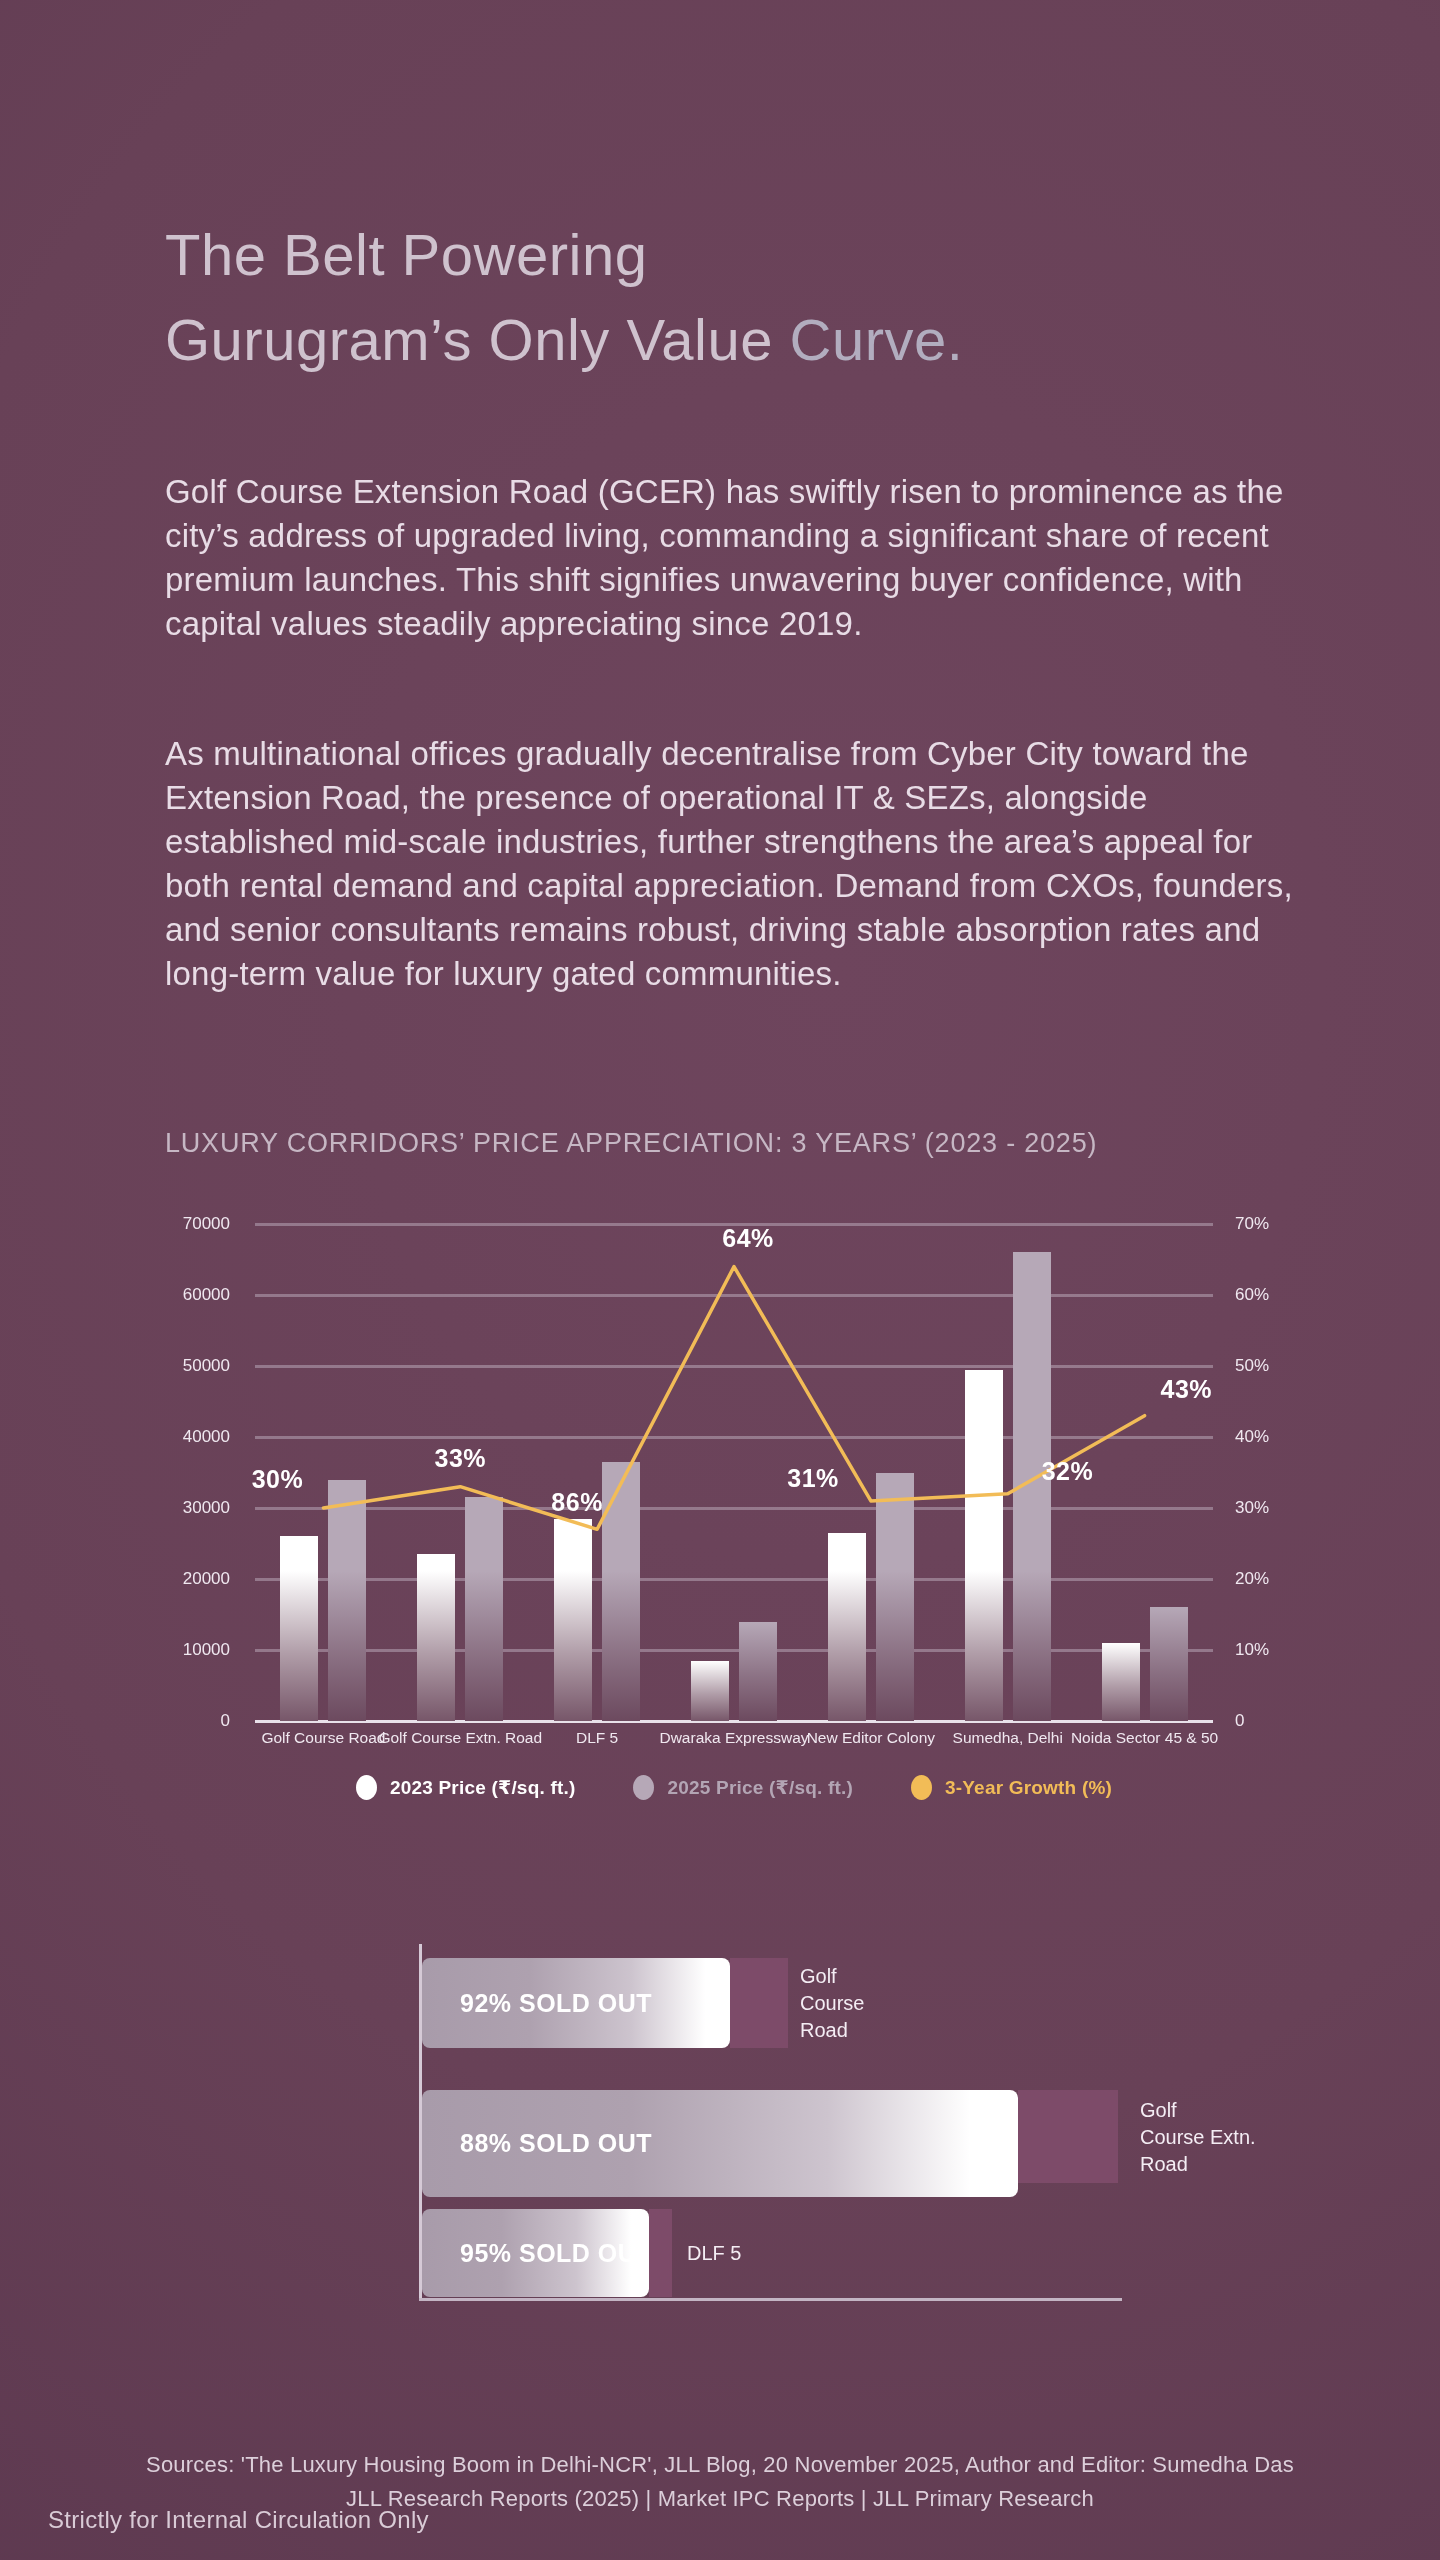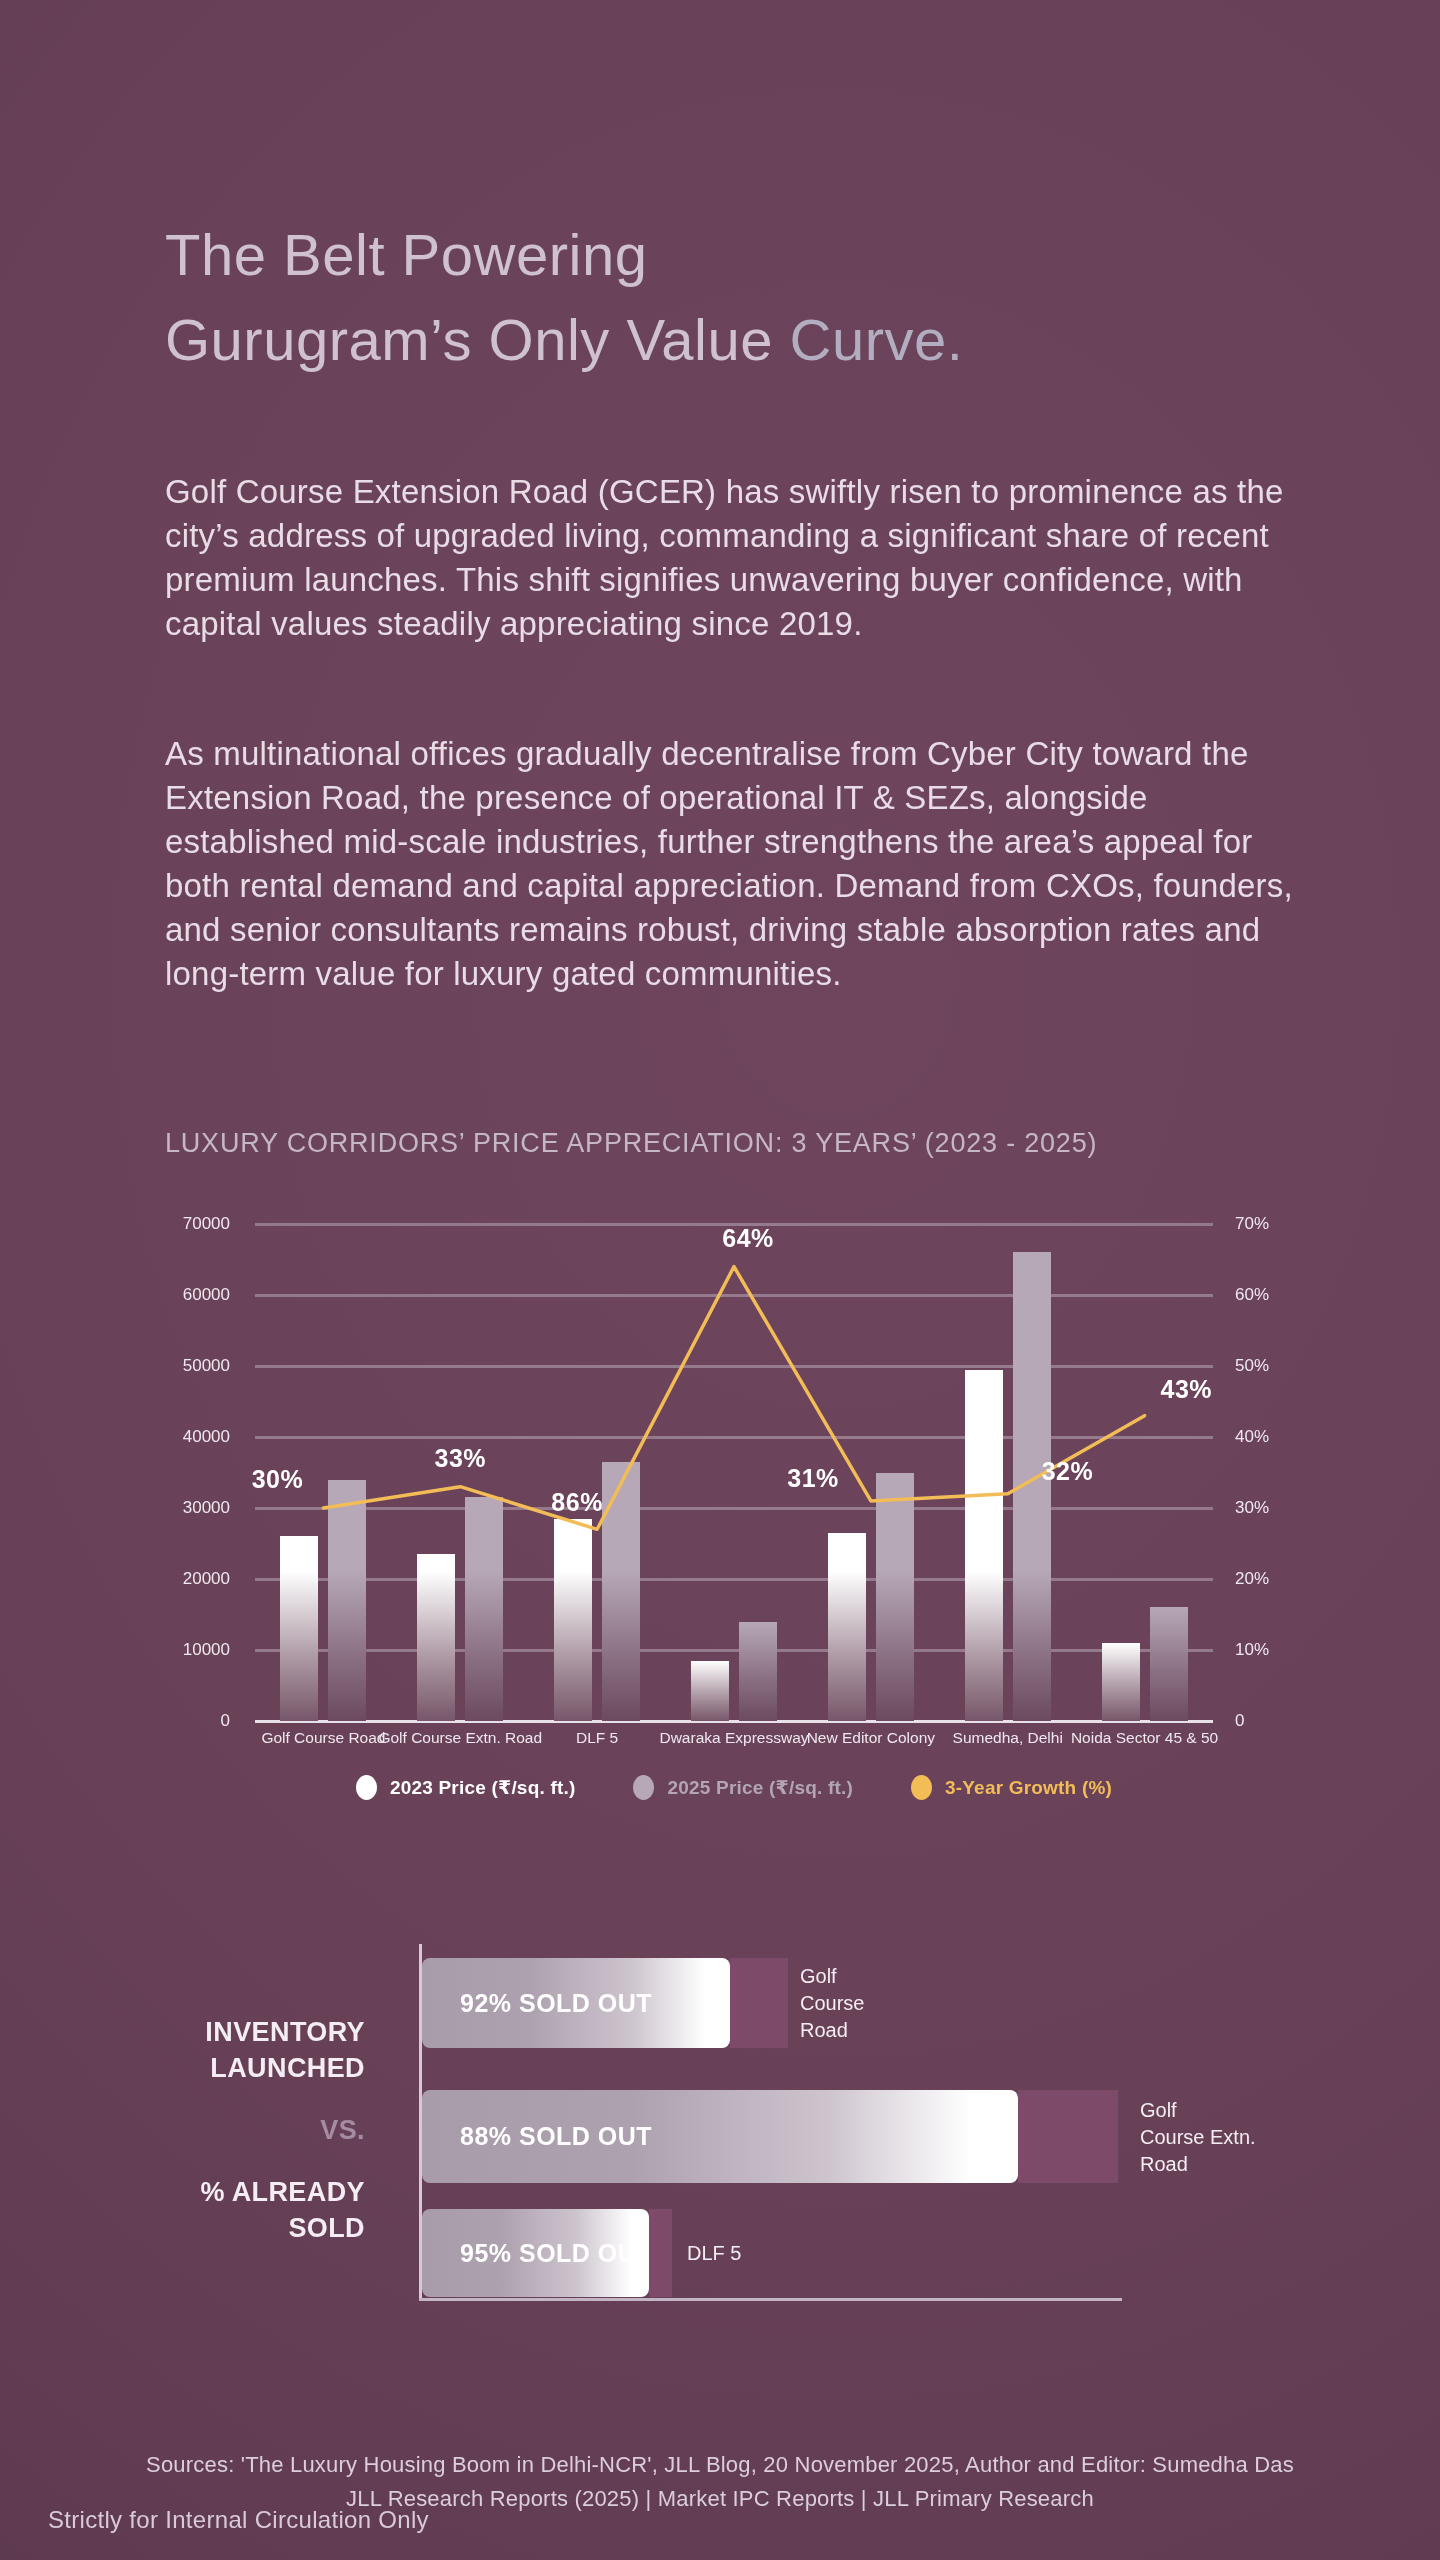--- a/index.html
+++ b/index.html
@@ -122,25 +122,20 @@
     <div class="legend-item">
       <span class="legend-dot" style="background:#b6a8b7"></span>
       <span class="legend-label" style="color:#b3a5b4">2025 Price (₹/sq. ft.)</span>
     </div>
     <div class="legend-item">
       <span class="legend-dot" style="background:#f2bc57"></span>
       <span class="legend-label" style="color:#f2bc57">3-Year Growth (%)</span>
     </div>
   </div>
 
-  <div class="abs inv-heading">
-    <span>INVENTORY LAUNCHED</span>
-    <span class="vs">VS.</span>
-    <span>% ALREADY SOLD</span>
-  </div>
   <div id="inventory-chart"></div>
 
   <div class="abs sources">
     <span>Sources: 'The Luxury Housing Boom in Delhi-NCR', JLL Blog, 20 November 2025, Author and Editor: Sumedha Das</span><br>
     <span>JLL Research Reports (2025) | Market IPC Reports | JLL Primary Research</span>
   </div>
   <div class="abs circulation">Strictly for Internal Circulation Only</div>
 
 <div class="abs gridline zero" style="left: 255px; top: 1719.5px; width: 958px;"></div>
     <div class="abs tick-label tick-left" style="left: 125px; top: 1712px;">0</div>
@@ -225,21 +220,21 @@
     <div class="abs growth-label" style="left: 838.857px; top: 1492.9px; transform: translate(-100%, -100%);">31%</div>
     <div class="abs growth-label" style="left: 1041.71px; top: 1485.8px; transform: translate(0px, -100%);">32%</div>
     <div class="abs growth-label" style="left: 1160.57px; top: 1403.7px; transform: translate(0px, -100%);">43%</div>
     <div class="abs inv-axis-v" style="left: 419px; top: 1944px; height: 356px;"></div>
     <div class="abs inv-axis-h" style="left: 419px; top: 2298px; width: 703px;"></div>
     <div class="abs inv-bar-sold" style="left: 422px; top: 1958px; width: 308px; height: 90px;">
       <span class="inv-bar-label">92% SOLD OUT</span>
     </div>
     <div class="abs inv-bar-rest" style="left: 730px; top: 1958px; width: 58px; height: 90px;"></div>
     <div class="abs inv-cat" style="left: 800px; top: 2003px; width: 120px; transform: translateY(-50%);"><span>Golf</span><br><span>Course</span><br><span>Road</span></div>
-    <div class="abs inv-bar-sold" style="left: 422px; top: 2090px; width: 596px; height: 93px;">
+    <div class="abs inv-bar-sold" style="left: 422px; top: 2090px; width: 596px; height: 107px;">
       <span class="inv-bar-label">88% SOLD OUT</span>
     </div>
     <div class="abs inv-bar-rest" style="left: 1018px; top: 2090px; width: 100px; height: 93px;"></div>
     <div class="abs inv-cat" style="left: 1140px; top: 2136.5px; width: 160px; transform: translateY(-50%);"><span>Golf</span><br><span>Course Extn.</span><br><span>Road</span></div>
     <div class="abs inv-bar-sold" style="left: 422px; top: 2209px; width: 227px; height: 88px;">
       <span class="inv-bar-label">95% SOLD OUT</span>
     </div>
     <div class="abs inv-bar-rest" style="left: 649px; top: 2209px; width: 23px; height: 88px;"></div>
     <div class="abs inv-cat" style="left: 687px; top: 2253px; width: 140px; transform: translateY(-50%);"><span>DLF 5</span></div>
   </div>

